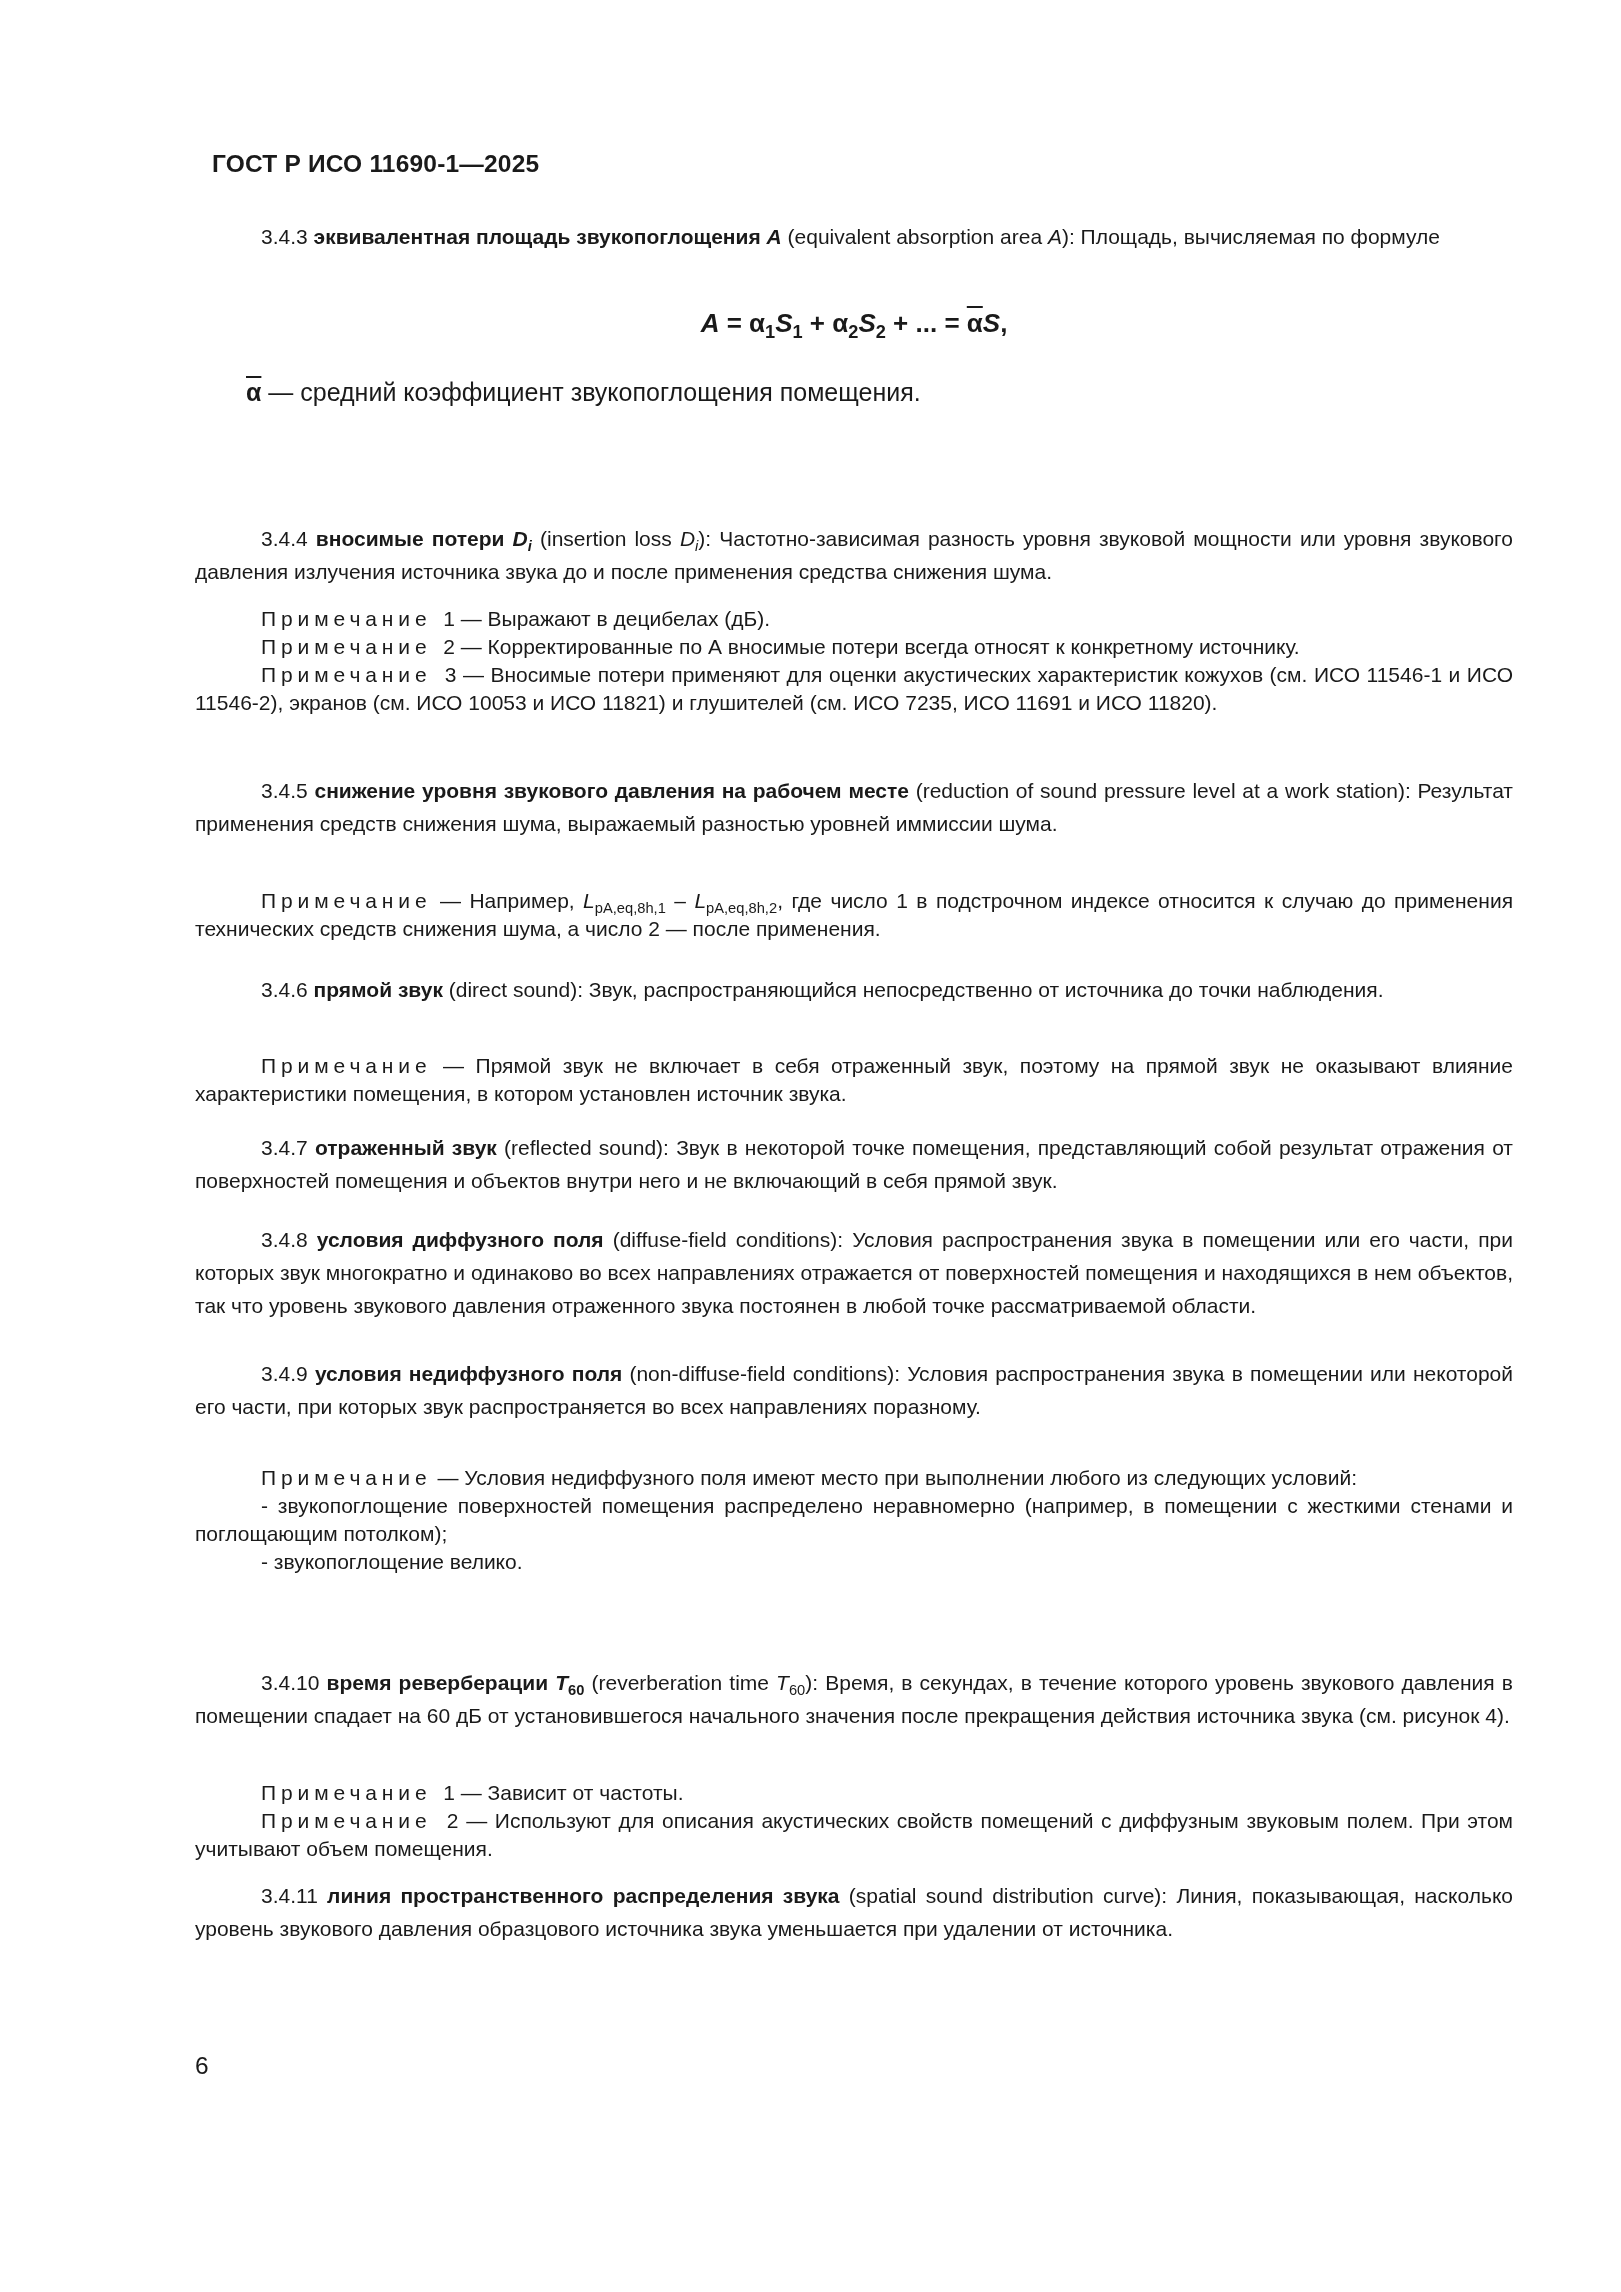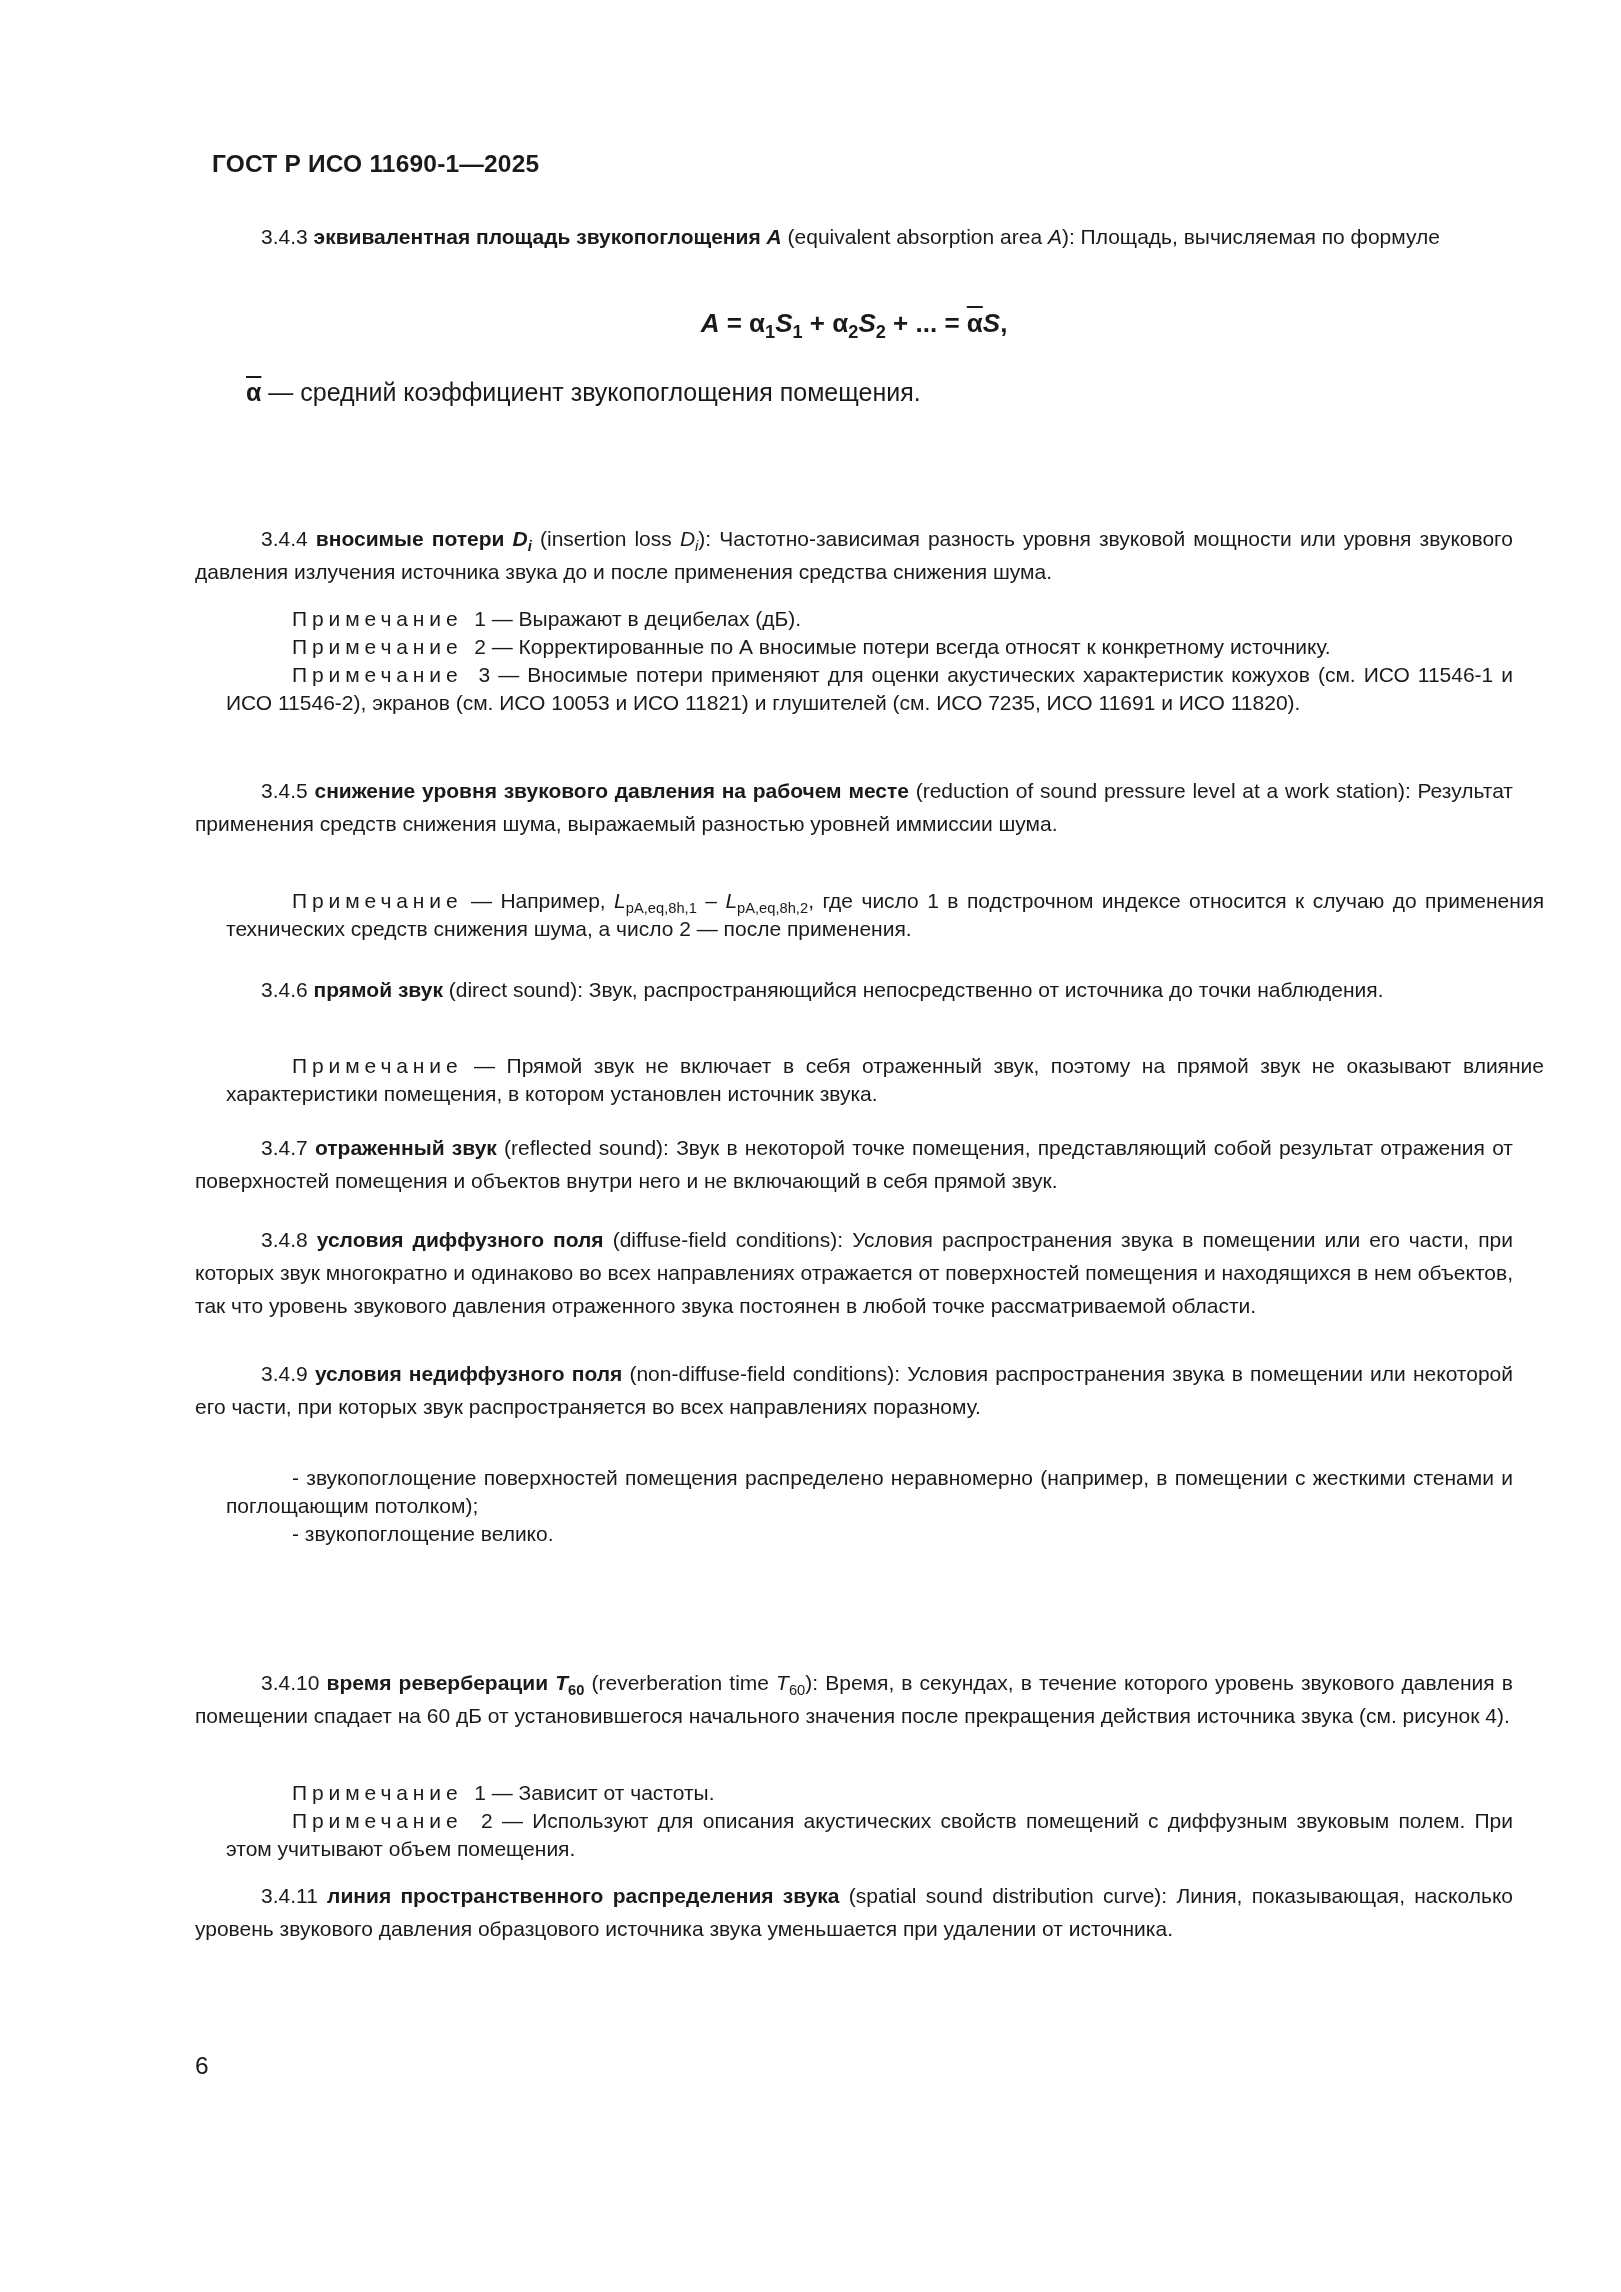--- a/index.html
+++ b/index.html
@@ -2,21 +2,21 @@
 <html><head>
 <meta charset="utf-8">
 <style>
   html, body { margin: 0; padding: 0; background: #ffffff; }
   body { width: 1621px; height: 2293px; position: relative; overflow: hidden;
          font-family: "Liberation Sans", sans-serif; color: #1a1a1a; }
   .page { position: absolute; left: 195px; top: 0; width: 1318px; }
   .hdr { position: absolute; top: 150px; left: 17px; font-weight: bold; font-size: 24.5px; letter-spacing: 0.2px; }
   .body-text { font-size: 21px; line-height: 33px; text-align: justify; }
   .indent { text-indent: 66px; }
-  .note { font-size: 21px; line-height: 28px; text-align: justify; margin-left: 31px; }
+  .note { font-size: 21px; line-height: 28px; text-align: justify; }
   .spaced { letter-spacing: 4.9px; }
   .block { position: absolute; left: 0; width: 1318px; }
   .formula { text-align: center; font-weight: bold; font-size: 26px; }
   .def-line { font-size: 25px; line-height: 33px; }
   .def-line.sub { padding-left: 51px; }
   b { font-weight: bold; }
   i { font-style: italic; }
   sub { font-size: 70%; vertical-align: -0.35em; line-height: 0; }
   .ov { text-decoration: overline; }
   .pnum { position: absolute; left: 0; top: 2052px; font-size: 24.5px; }
@@ -85,20 +85,21 @@
     <span>3.4.8</span>
     <b>условия диффузного поля</b><span> (diffuse-field conditions): Условия распространения звука в помещении или его части, при которых звук многократно и одинаково во всех направлениях отражается от поверхностей помещения и находящихся в нем объектов, так что уровень звукового давления отраженного звука постоянен в любой точке рассматриваемой области.</span>
   </div>
 
   <div class="block body-text indent" style="top:1357px;">
     <span>3.4.9</span>
     <b>условия недиффузного поля</b><span> (non-diffuse-field conditions): Условия распространения звука в помещении или некоторой его части, при которых звук распространяется во всех направлениях поразному.</span>
   </div>
 
   <div class="block" style="top:1464px;">
+    <div class="note indent"><span class="spaced">Примечание</span><span> — Условия недиффузного поля имеют место при выполнении любого из следующих условий:</span></div>
     <div class="note list-item wrap">- звукопоглощение поверхностей помещения распределено неравномерно (например, в помещении с жесткими стенами и поглощающим потолком);</div>
     <div class="note list-item">- звукопоглощение велико.</div>
   </div>
 
   <div class="block body-text indent" style="top:1666px;">
     <span>3.4.10</span>
     <b>время реверберации </b><b><i>T</i><sub>60</sub></b><span> (reverberation time </span><i>T</i><sub>60</sub><span>): Время, в секундах, в течение которого уровень звукового давления в помещении спадает на 60 дБ от установившегося начального значения после прекращения действия источника звука (см. рисунок 4).</span>
   </div>
 
   <div class="block" style="top:1779px;">

